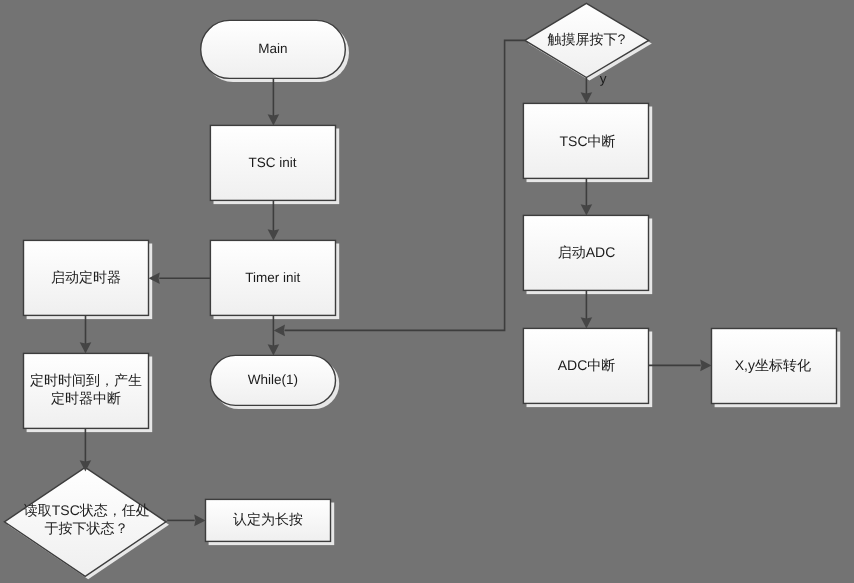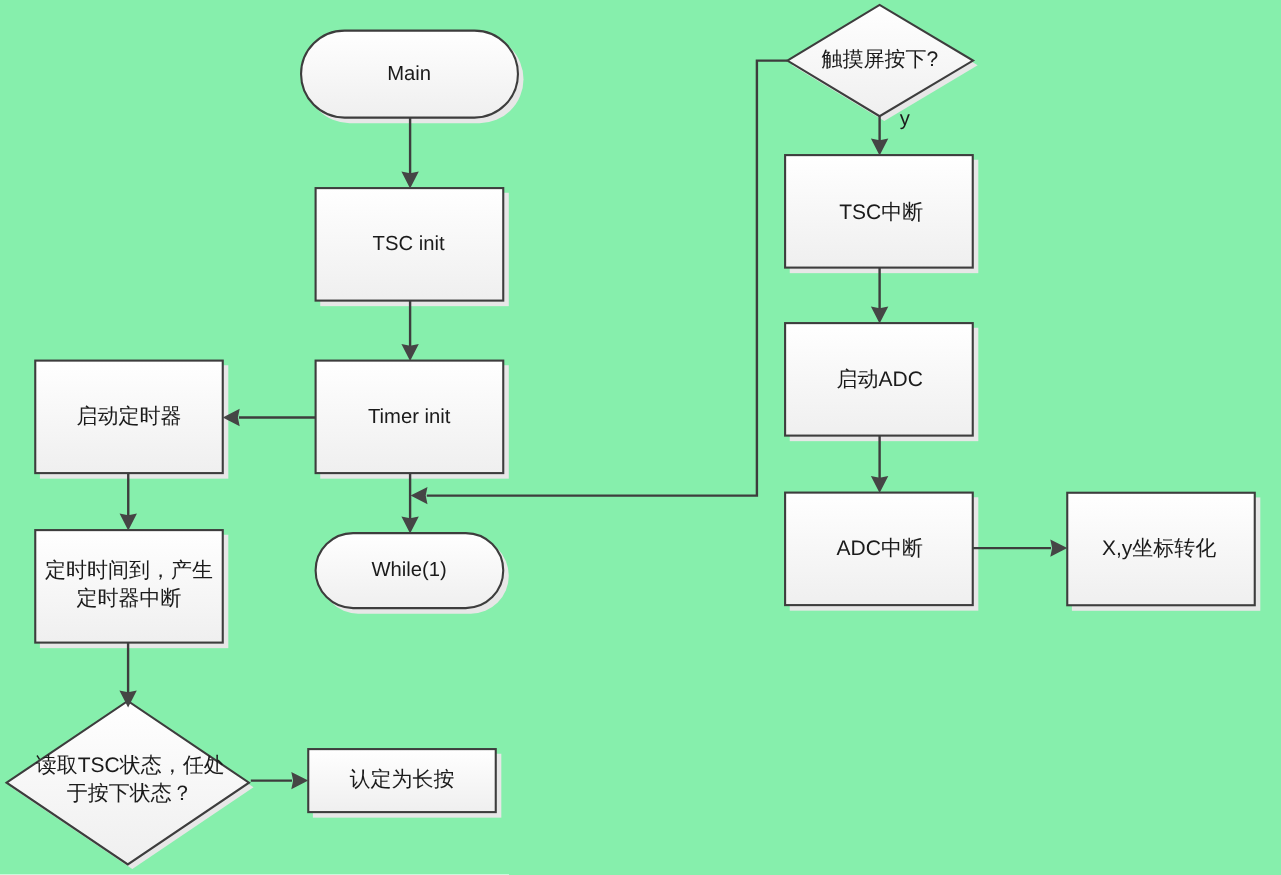--- a/index.html
+++ b/index.html
@@ -1,19 +1,19 @@
 <!DOCTYPE html>
 <html><head>
 <meta charset="utf-8">
 <style>
   html,body{margin:0;padding:0;background:#ffffff;}
   body{width:854px;height:583px;overflow:hidden;
        font-family:"Liberation Sans",sans-serif;
        -webkit-font-smoothing:antialiased;text-rendering:geometricPrecision;}
-  #canvas{position:relative;width:854px;height:583px;background:#86efac;}
+  #canvas{position:relative;width:854px;height:583px;background:#737373;}
   svg{position:absolute;left:0;top:0;display:block;}
   .shp{fill:url(#boxgrad);stroke:#3d3d3d;stroke-width:1.4;}
   .shadow{fill:#e7e7e7;stroke:none;}
   .lbl{font-family:"Liberation Sans",sans-serif;font-size:13.5px;fill:#1b1b1b;will-change:transform;
        text-anchor:middle;dominant-baseline:middle;}
   .cjk{font-size:14px;}
   .edge{stroke:#3d3d3d;stroke-width:1.6;fill:none;}
   .head{fill:#454545;stroke:none;}
 </style>
 </head>

